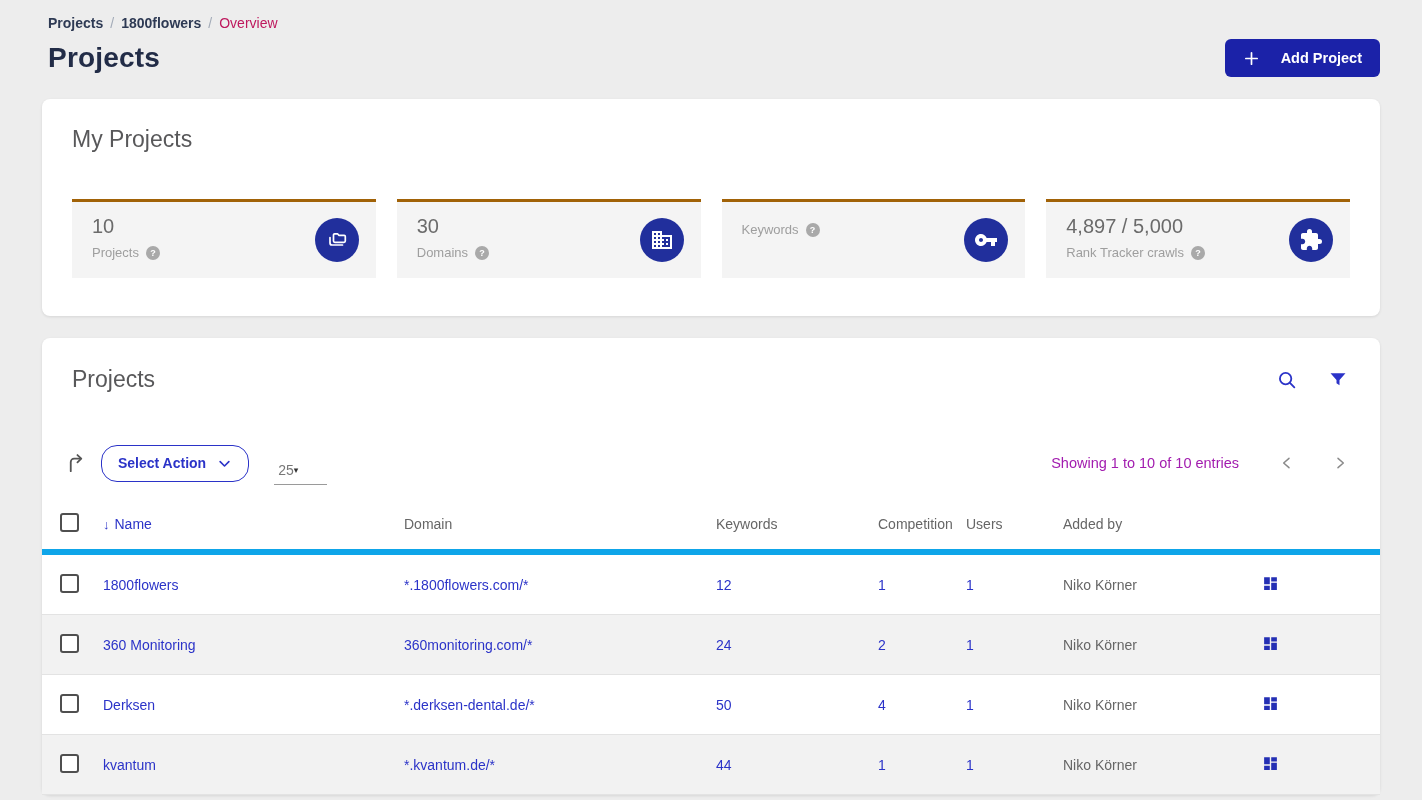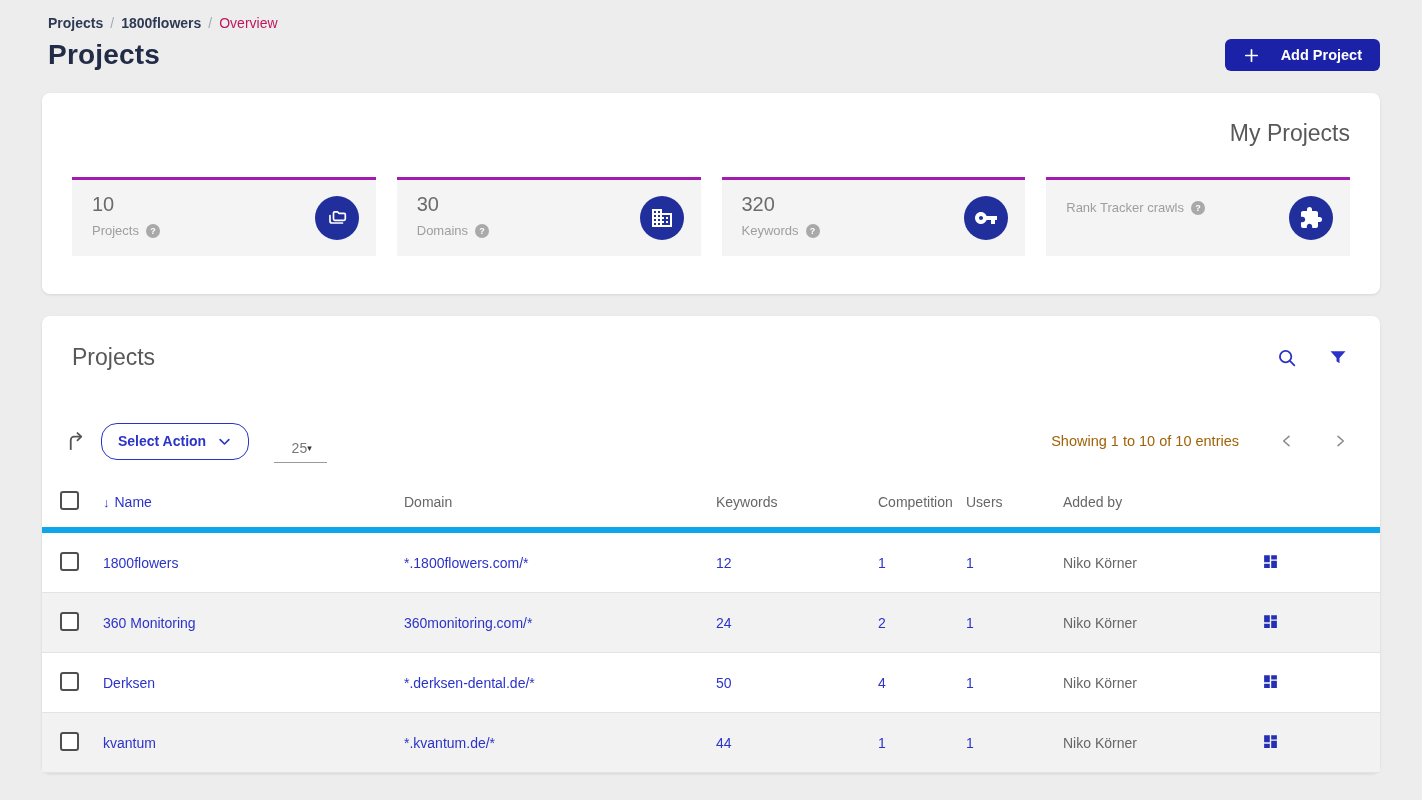--- a/index.html
+++ b/index.html
@@ -15,38 +15,38 @@
   .breadcrumb { padding:15px 0 0 6px; font-size:14px; display:flex; gap:7px; align-items:center; }
   .crumb.strong { color:#2e3a54; font-weight:bold; cursor:pointer; }
   .crumb.muted  { color:#be185d; }
   .sep { color:#a3abb8; }
 
   .title-row { display:flex; justify-content:space-between; align-items:center; margin-top:8px; padding-left:6px; }
   h1 { font-size:28px; font-weight:bold; color:#222c47; letter-spacing:.2px; }
   .btn-primary {
     display:flex; align-items:center; gap:21px;
     background:#1b22a8; color:#fff; border:none; border-radius:6px;
-    height:32px; padding:0 18px; font-size:14.5px; font-weight:bold;
+    height:38px; padding:0 18px; font-size:14.5px; font-weight:bold;
     font-family:inherit; cursor:pointer;
   }
 
   
   .card {
     background:#fff; border-radius:8px;
     box-shadow:0 1px 3px rgba(0,0,0,.10);
     margin-top:22px;
   }
   .card h2 { font-size:23px; font-weight:400; color:#58585a; }
 
   .my-projects { padding:27px 30px 38px; }
-  .my-projects h2 { margin-bottom:30px;text-align:right; }
+  .my-projects h2 { margin-bottom:46px; }
   .stats { display:flex; gap:21px; }
   .stat {
     flex:1; position:relative;
-    background:#f4f4f4; border-top:3px solid #a21caf;
+    background:#f4f4f4; border-top:3px solid #a16207;
     height:79px; padding:13px 20px 0;
   }
   .stat-value { font-size:20px; color:#6b6b6b; }
   .stat-label { font-size:13px; color:#9e9e9e; margin-top:7px; display:flex; align-items:center; gap:7px; }
   .help {
     display:inline-flex; align-items:center; justify-content:center;
     width:14px; height:14px; border-radius:50%;
     background:#a9a9a9; color:#fff; font-size:9px; font-weight:bold; cursor:pointer;
   }
   .stat-icon {
@@ -63,27 +63,27 @@
 
   .toolbar { display:flex; align-items:center; margin-top:48px; padding:0 30px 0 23px; }
   .share-icon { display:flex; margin-right:13px; cursor:pointer; }
   .btn-outline {
     display:flex; align-items:center; gap:11px;
     background:#fff; border:1.5px solid #2b33c8; border-radius:16px;
     color:#2b33c8; font-size:14px; font-weight:bold; font-family:inherit;
     height:37px; padding:0 16px; cursor:pointer;
   }
   .pagesize {
-    margin-left:25px; width:53px; display:flex; justify-content:center; align-items:center;
+    margin-left:25px; width:53px; display:flex; justify-content:flex-start; align-items:center;
     border-bottom:1px solid #9a9a9a; padding:5px 2px 6px 4px;
     font-size:14px; color:#777; cursor:pointer;margin-top:16px;
   }
   .pagesize .caret { font-size:9px; color:#333; }
   .spacer { flex:1; }
-  .showing { font-size:14.5px; color:#a16207; }
+  .showing { font-size:14.5px; color:#a21caf; }
   .pager { display:flex; gap:33px; margin-left:38px; }
   .pager .icon-btn { cursor:pointer; display:flex; padding:2px; }
 
   
   table { width:100%; border-collapse:collapse; table-layout:fixed; margin-top:13px; }
   thead th {
     font-size:14px; font-weight:400; color:#666; text-align:left;
     padding:15px 0 14px; border-bottom:6px solid #0ea5e9;
   }
   th.sorted { color:#2b33c8; cursor:pointer; }
@@ -150,33 +150,33 @@
           <span class="help">?</span>
         </div>
         <div class="stat-icon">
           <svg width="24" height="24" viewBox="0 0 24 24" fill="#fff">
             <path d="M12 7V3H2v18h20V7H12zM6 19H4v-2h2v2zm0-4H4v-2h2v2zm0-4H4V9h2v2zm0-4H4V5h2v2zm4 12H8v-2h2v2zm0-4H8v-2h2v2zm0-4H8V9h2v2zm0-4H8V5h2v2zm10 12h-8v-2h2v-2h-2v-2h2v-2h-2V9h8v10zm-2-8h-2v2h2v-2zm0 4h-2v2h2v-2z"></path>
           </svg>
         </div>
       </div>
 
       <div class="stat">
-        <div class="stat-value">320</div>
         <div class="stat-label">
           <span>Keywords</span>
           <span class="help">?</span>
         </div>
         <div class="stat-icon">
           <svg width="24" height="24" viewBox="0 0 24 24" fill="#fff">
             <path d="M12.65 10C11.83 7.67 9.61 6 7 6c-3.31 0-6 2.69-6 6s2.69 6 6 6c2.61 0 4.83-1.67 5.65-4H17v4h4v-4h2v-4H12.65zM7 14c-1.1 0-2-.9-2-2s.9-2 2-2 2 .9 2 2-.9 2-2 2z"></path>
           </svg>
         </div>
       </div>
 
       <div class="stat">
+        <div class="stat-value">4,897 / 5,000</div>
         <div class="stat-label">
           <span>Rank Tracker crawls</span>
           <span class="help">?</span>
         </div>
         <div class="stat-icon">
           <svg width="24" height="24" viewBox="0 0 24 24" fill="#fff">
             <path d="M20.5 11H19V7c0-1.1-.9-2-2-2h-4V3.5a2.5 2.5 0 0 0-5 0V5H4c-1.1 0-2 .9-2 2v3.8h1.5c1.5 0 2.7 1.2 2.7 2.7S5 16.2 3.5 16.2H2V20c0 1.1.9 2 2 2h3.8v-1.5c0-1.5 1.2-2.7 2.7-2.7s2.7 1.2 2.7 2.7V22H17c1.1 0 2-.9 2-2v-4h1.5a2.5 2.5 0 0 0 0-5z"></path>
           </svg>
         </div>
       </div>

